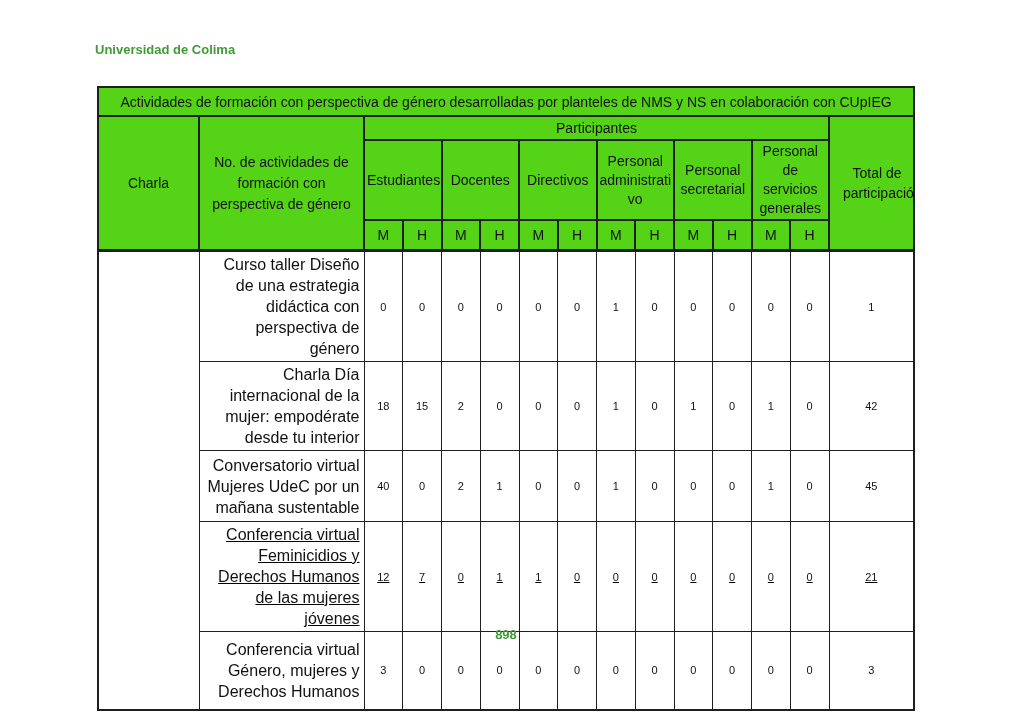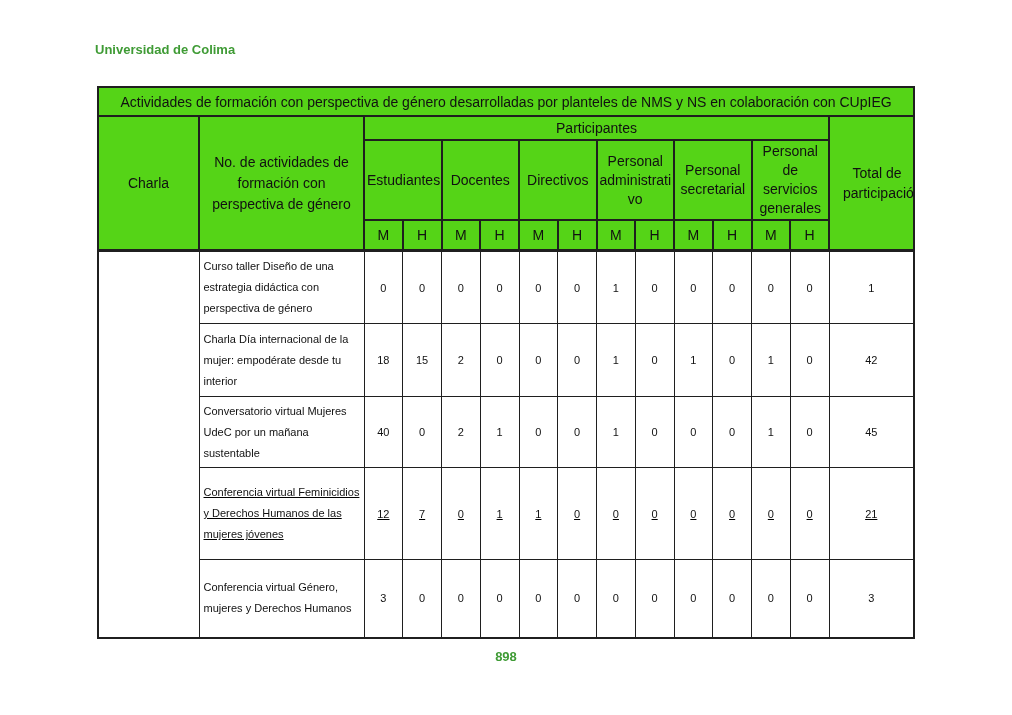--- a/index.html
+++ b/index.html
@@ -35,30 +35,30 @@
   tr.group-row th{height:74px;white-space:pre-line;line-height:19px;}
   tr.mh-row th{height:26px;border-bottom:3px solid var(--border);}
   th.plantel-h,th.activities-h,th.total-h{border-bottom:3px solid var(--border);}
   th.activities-h{line-height:21px;padding:2px 6px;}
   th.total-h{line-height:20px;padding-left:13px;}
   tbody td{
     background:#ffffff;font-size:11px;color:#111;
     text-align:center;vertical-align:middle;
   }
   tbody td.activity{
-    text-align:left;vertical-align:middle;
-    padding:2px 4px;line-height:21px;font-size:11px;
+    text-align:right;vertical-align:middle;
+    padding:2px 4px;line-height:21px;font-size:16px;
   }
   tbody tr:nth-child(1){height:73px;}
   tbody tr:nth-child(2){height:73px;}
   tbody tr:nth-child(3){height:71px;}
   tbody tr:nth-child(4){height:92px;text-decoration:underline;}
   tbody tr:nth-child(5){height:78px;}
   .page-number{
-    position:absolute;left:0;top:649px;width:1012px;
+    position:absolute;left:0;top:627px;width:1012px;
     text-align:center;font-size:13px;font-weight:bold;color:var(--text-green);
   }
 </style>
 </head>
 <body>
 
 <div class="doc-header">Universidad de Colima</div>
 
 <table class="main">
   <colgroup>

